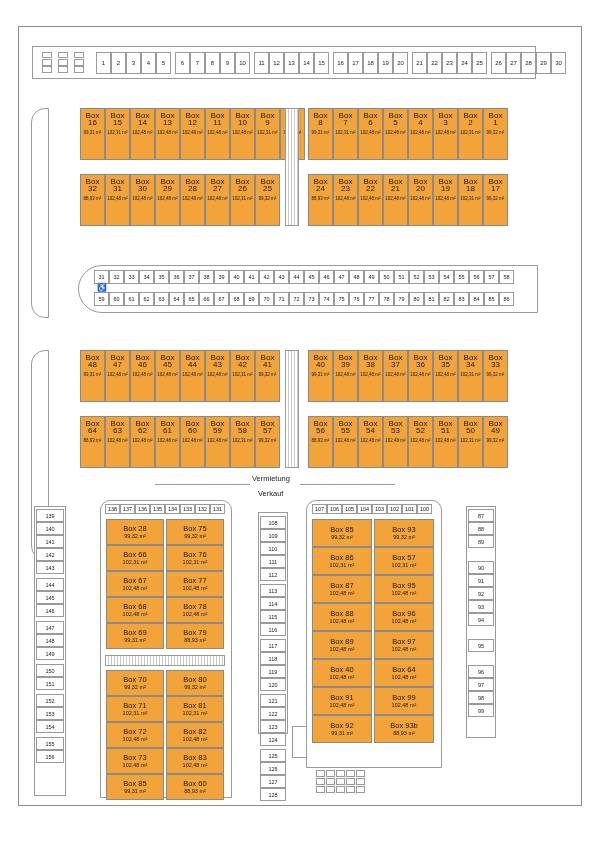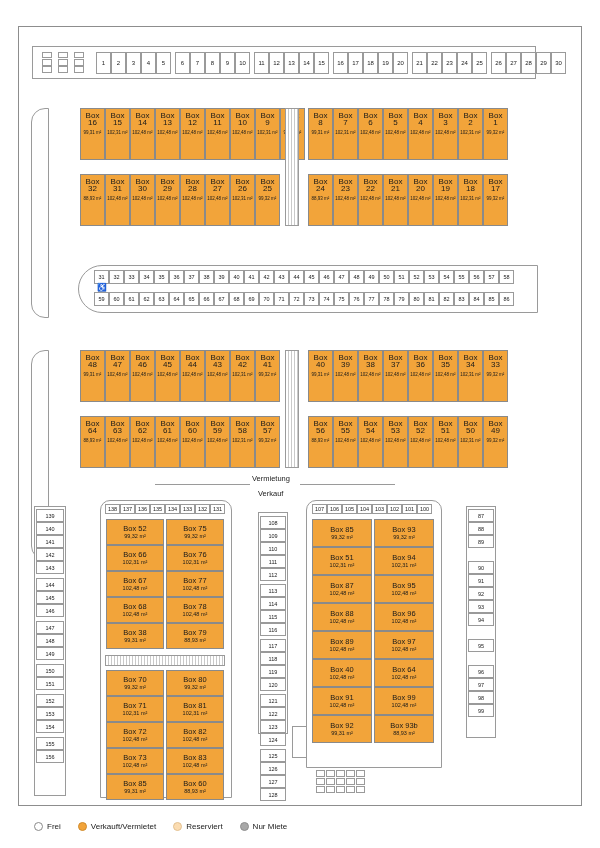--- a/index.html
+++ b/index.html
@@ -586,37 +586,37 @@
       <div class="ncell" style="left: 120px; top: 504px; width: 15px; height: 10px;">137</div>
       <div class="ncell" style="left: 135px; top: 504px; width: 15px; height: 10px;">136</div>
       <div class="ncell" style="left: 150px; top: 504px; width: 15px; height: 10px;">135</div>
       <div class="ncell" style="left: 165px; top: 504px; width: 15px; height: 10px;">134</div>
       <div class="ncell" style="left: 180px; top: 504px; width: 15px; height: 10px;">133</div>
       <div class="ncell" style="left: 195px; top: 504px; width: 15px; height: 10px;">132</div>
       <div class="ncell" style="left: 210px; top: 504px; width: 15px; height: 10px;">131</div>
     </div>
   <div id="c_left1">
       <div class="bigbox" style="left: 106px; top: 519px; width: 58px; height: 26px;">
-        <div class="bname">Box 52</div>
+        <div class="bname">Box 28</div>
         <div class="barea">99,32 m²</div>
       </div>
       <div class="bigbox" style="left: 106px; top: 545px; width: 58px; height: 26px;">
         <div class="bname">Box 66</div>
         <div class="barea">102,31 m²</div>
       </div>
       <div class="bigbox" style="left: 106px; top: 571px; width: 58px; height: 26px;">
         <div class="bname">Box 67</div>
         <div class="barea">102,48 m²</div>
       </div>
       <div class="bigbox" style="left: 106px; top: 597px; width: 58px; height: 26px;">
         <div class="bname">Box 68</div>
         <div class="barea">102,48 m²</div>
       </div>
       <div class="bigbox" style="left: 106px; top: 623px; width: 58px; height: 26px;">
-        <div class="bname">Box 38</div>
+        <div class="bname">Box 69</div>
         <div class="barea">99,31 m²</div>
       </div>
     </div>
   <div id="c_mid1">
       <div class="bigbox" style="left: 166px; top: 519px; width: 58px; height: 26px;">
         <div class="bname">Box 75</div>
         <div class="barea">99,32 m²</div>
       </div>
       <div class="bigbox" style="left: 166px; top: 545px; width: 58px; height: 26px;">
         <div class="bname">Box 76</div>
@@ -719,21 +719,21 @@
       <div class="ncell" style="left: 387px; top: 504px; width: 15px; height: 10px;">102</div>
       <div class="ncell" style="left: 402px; top: 504px; width: 15px; height: 10px;">101</div>
       <div class="ncell" style="left: 417px; top: 504px; width: 15px; height: 10px;">100</div>
     </div>
   <div id="r_left">
       <div class="bigbox" style="left: 312px; top: 519px; width: 60px; height: 28px;">
         <div class="bname">Box 85</div>
         <div class="barea">99,32 m²</div>
       </div>
       <div class="bigbox" style="left: 312px; top: 547px; width: 60px; height: 28px;">
-        <div class="bname">Box 51</div>
+        <div class="bname">Box 86</div>
         <div class="barea">102,31 m²</div>
       </div>
       <div class="bigbox" style="left: 312px; top: 575px; width: 60px; height: 28px;">
         <div class="bname">Box 87</div>
         <div class="barea">102,48 m²</div>
       </div>
       <div class="bigbox" style="left: 312px; top: 603px; width: 60px; height: 28px;">
         <div class="bname">Box 88</div>
         <div class="barea">102,48 m²</div>
       </div>
@@ -753,21 +753,21 @@
         <div class="bname">Box 92</div>
         <div class="barea">99,31 m²</div>
       </div>
     </div>
   <div id="r_right">
       <div class="bigbox" style="left: 374px; top: 519px; width: 60px; height: 28px;">
         <div class="bname">Box 93</div>
         <div class="barea">99,32 m²</div>
       </div>
       <div class="bigbox" style="left: 374px; top: 547px; width: 60px; height: 28px;">
-        <div class="bname">Box 94</div>
+        <div class="bname">Box 57</div>
         <div class="barea">102,31 m²</div>
       </div>
       <div class="bigbox" style="left: 374px; top: 575px; width: 60px; height: 28px;">
         <div class="bname">Box 95</div>
         <div class="barea">102,48 m²</div>
       </div>
       <div class="bigbox" style="left: 374px; top: 603px; width: 60px; height: 28px;">
         <div class="bname">Box 96</div>
         <div class="barea">102,48 m²</div>
       </div>
@@ -817,32 +817,14 @@
       <div class="ncell" style="left: 336px; top: 778px; width: 9px; height: 7px;"></div>
       <div class="ncell" style="left: 346px; top: 778px; width: 9px; height: 7px;"></div>
       <div class="ncell" style="left: 356px; top: 778px; width: 9px; height: 7px;"></div>
       <div class="ncell" style="left: 316px; top: 786px; width: 9px; height: 7px;"></div>
       <div class="ncell" style="left: 326px; top: 786px; width: 9px; height: 7px;"></div>
       <div class="ncell" style="left: 336px; top: 786px; width: 9px; height: 7px;"></div>
       <div class="ncell" style="left: 346px; top: 786px; width: 9px; height: 7px;"></div>
       <div class="ncell" style="left: 356px; top: 786px; width: 9px; height: 7px;"></div>
     </div>
 
-  <div class="legend">
-    <div class="item">
-      <span class="dot free"></span>
-      <span>Frei</span>
-    </div>
-    <div class="item">
-      <span class="dot sold"></span>
-      <span>Verkauft/Vermietet</span>
-    </div>
-    <div class="item">
-      <span class="dot res"></span>
-      <span>Reserviert</span>
-    </div>
-    <div class="item">
-      <span class="dot rent"></span>
-      <span>Nur Miete</span>
-    </div>
-  </div>
 
 </div>
 
 </body></html>

